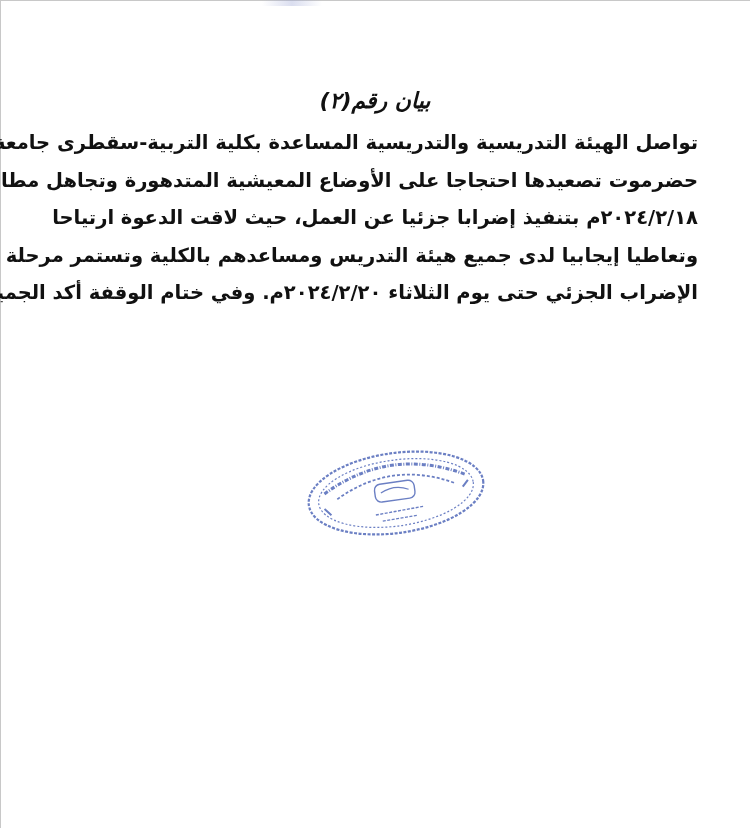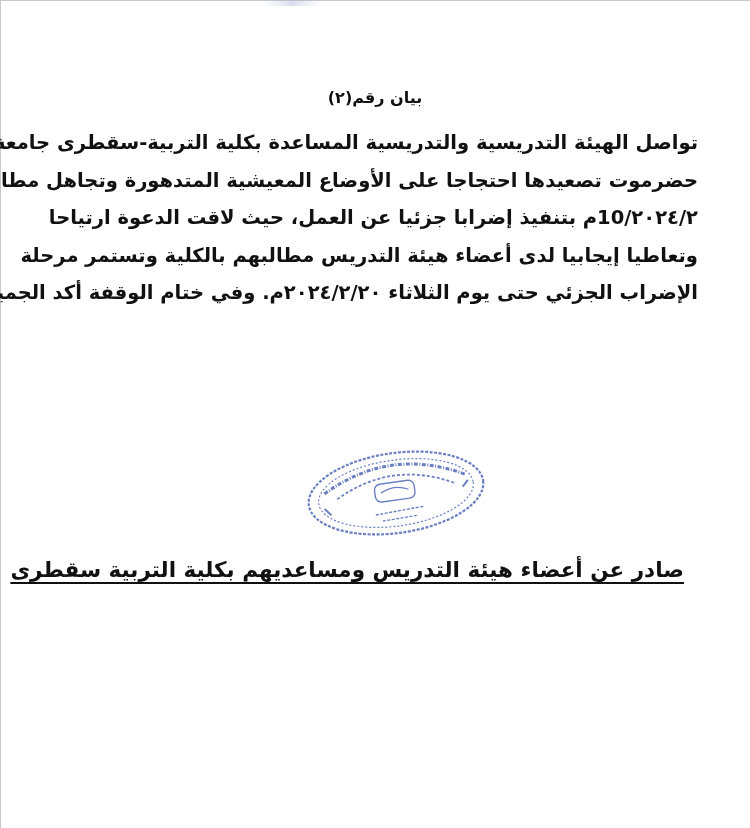--- a/index.html
+++ b/index.html
@@ -9,21 +9,21 @@
     }
     .page-border-top { position: absolute; left: 0; top: 0; width: 750px; height: 1px; background: #c8c8c8; }
     .page-border-left { position: absolute; left: 0; top: 0; width: 1px; height: 828px; background: #c8c8c8; }
     .top-stamp-remnant {
       position: absolute; left: 262px; top: 0; width: 60px; height: 6px;
       background: linear-gradient(90deg, rgba(160,170,210,0.0), rgba(150,160,210,0.35), rgba(160,170,210,0.0));
     }
     .doc { position: absolute; left: 0; top: 0; width: 750px; height: 828px; direction: rtl; color: #111; }
     .title {
       position: absolute; top: 88px; left: 0; width: 750px; text-align: center;
-      font-weight: bold; font-size: 16px; letter-spacing: 0.5px;
+      font-weight: bold; font-size: 22px; letter-spacing: 0.5px; font-style: italic;
     }
     .body-text {
       position: absolute; top: 124px; left: 112px; width: 586px;
       font-weight: bold; font-size: 19.5px; line-height: 37.5px; text-align: justify;
       text-align-last: right;
     }
     .line { display: block; white-space: nowrap; text-align: justify; text-align-last: justify; }
     .line.last { text-align-last: right; }
     .stamp {
       position: absolute; left: 303px; top: 444px; width: 186px; height: 98px;
@@ -40,32 +40,31 @@
 <div class="page-border-top"></div>
 <div class="page-border-left"></div>
 <div class="top-stamp-remnant"></div>
 
 <div class="doc">
   <div class="title">بيان رقم(٢)</div>
 
   <div class="body-text">
     <span class="line">تواصل الهيئة التدريسية والتدريسية المساعدة بكلية التربية-سقطرى جامعة</span>
     <span class="line">حضرموت تصعيدها احتجاجا على الأوضاع المعيشية المتدهورة وتجاهل مطالبها</span>
-    <span class="line">٢٠٢٤/٢/10م بتنفيذ إضرابا جزئيا عن العمل، حيث لاقت الدعوة ارتياحا</span>
-    <span class="line">وتعاطيا إيجابيا لدى أعضاء هيئة التدريس مطالبهم بالكلية وتستمر مرحلة</span>
+    <span class="line">٢٠٢٤/٢/١٨م بتنفيذ إضرابا جزئيا عن العمل، حيث لاقت الدعوة ارتياحا</span>
+    <span class="line">وتعاطيا إيجابيا لدى جميع هيئة التدريس ومساعدهم بالكلية وتستمر مرحلة</span>
     <span class="line">الإضراب الجزئي حتى يوم الثلاثاء ٢٠٢٤/٢/٢٠م. وفي ختام الوقفة أكد الجميع</span>
   </div>
 
   <svg class="stamp" viewBox="0 0 186 98">
     <g transform="rotate(-8 93 49)" fill="none" stroke="#3a55b0" opacity="0.75">
       <ellipse cx="93" cy="49" rx="88" ry="40" stroke-width="2.2" stroke-dasharray="3 1.5"></ellipse>
       <ellipse cx="93" cy="49" rx="78" ry="33" stroke-width="1.2" stroke-dasharray="2 2"></ellipse>
       <path d="M22 40 Q93 2 164 40" stroke-width="3" stroke-dasharray="4 1.5 1 1.5"></path>
       <path d="M34 47 Q93 16 152 47" stroke-width="1.8" stroke-dasharray="3 2"></path>
       <rect x="72" y="38" width="40" height="18" rx="6" stroke-width="1.4"></rect>
       <path d="M78 47 Q92 40 106 47" stroke-width="1.2"></path>
       <path d="M70 68 L118 66 M76 75 L112 74" stroke-width="1.4" stroke-dasharray="3 1.5"></path>
       <path d="M20 55 L26 62 M160 52 L166 46" stroke-width="2"></path>
     </g>
   </svg>
 
-  <div class="signature">صادر عن أعضاء هيئة التدريس ومساعديهم بكلية التربية سقطرى</div>
 </div>
 
 </body></html>

